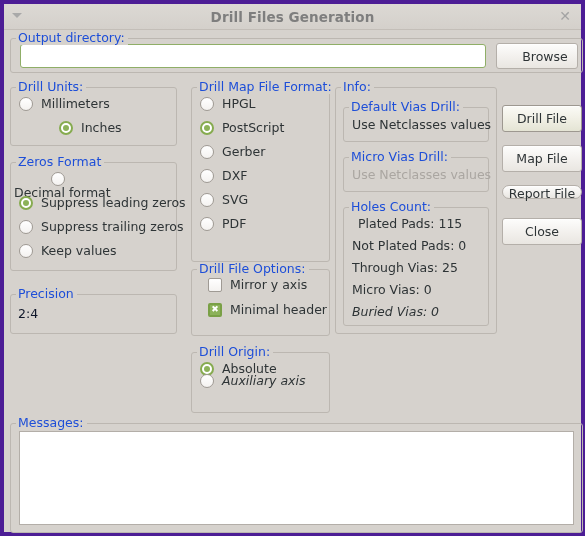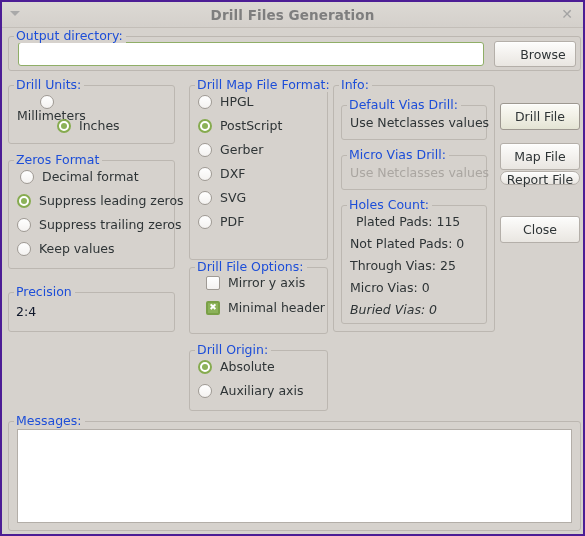--- a/index.html
+++ b/index.html
@@ -17,21 +17,21 @@
     -webkit-font-smoothing: antialiased;
   }
 
   
   .window {
     position: relative;
     width: 585px;
     height: 536px;
     background: #d6d2cd;
     box-sizing: border-box;
-    border: 2px solid #4c1d95;
+    border: 4px solid #4c1d95;
   }
 
   
   .titlebar {
     position: relative;
     height: 25px;
     background: linear-gradient(to bottom, #dcd9d4 0%, #d4d0cb 100%);
     border-bottom: 1px solid #c3beb8;
     display: flex;
     align-items: center;
@@ -239,36 +239,36 @@
     <div class="gb-body">
       <input class="entry" type="text" style="position: absolute; left: 10px; top: 6px; width: 466px; height: 24px;" value="">
       <button class="btn" style="position:absolute; left:486px; top:5px; width:82px; height:26px;padding-left:16px;">Browse</button>
     </div>
   </div>
 
   <div class="gb" style="left:6px; top:76px; width:167px; height:66px;">
     <div class="gb-frame"></div>
     <div class="gb-label">Drill Units:</div>
     <div class="gb-body">
-      <div class="row" style="left:9px; top:10px;flex-direction:column;">
+      <div class="row" style="left:9px; top:10px;">
         <span class="radio"></span>
         <span class="row-label">Millimeters</span>
       </div>
       <div class="row" style="left:9px; top:34px;padding-left:40px;">
         <span class="radio on"></span>
         <span class="row-label">Inches</span>
       </div>
     </div>
   </div>
 
   <div class="gb" style="left:6px; top:151px; width:167px; height:116px;">
     <div class="gb-frame"></div>
     <div class="gb-label">Zeros Format</div>
     <div class="gb-body">
-      <div class="row" style="left:12px; top:10px;">
+      <div class="row" style="left:4px; top:10px;flex-direction:column;">
         <span class="radio"></span>
         <span class="row-label">Decimal format</span>
       </div>
       <div class="row" style="left:9px; top:34px;">
         <span class="radio on"></span>
         <span class="row-label">Suppress leading zeros</span>
       </div>
       <div class="row" style="left:9px; top:58px;">
         <span class="radio"></span>
         <span class="row-label">Suppress trailing zeros</span>
@@ -335,21 +335,21 @@
   </div>
 
   <div class="gb" style="left:187px; top:341px; width:139px; height:68px;">
     <div class="gb-frame"></div>
     <div class="gb-label">Drill Origin:</div>
     <div class="gb-body">
       <div class="row" style="left:9px; top:10px;">
         <span class="radio on"></span>
         <span class="row-label">Absolute</span>
       </div>
-      <div class="row" style="left:9px; top:34px;">
+      <div class="row" style="left:9px; top:22px;font-style:italic;">
         <span class="radio"></span>
         <span class="row-label">Auxiliary axis</span>
       </div>
     </div>
   </div>
 
   <div class="gb" style="left:331px; top:76px; width:162px; height:254px;">
     <div class="gb-frame"></div>
     <div class="gb-label">Info:</div>
     <div class="gb-body">
@@ -380,21 +380,21 @@
           <div class="holes-line" style="left:9px; top:75px;">Micro Vias: 0</div>
           <div class="holes-line" style="left:9px; top:97px;font-style:italic;">Buried Vias: 0</div>
         </div>
       </div>
 
     </div>
   </div>
 
   <button class="btn default" style="position:absolute; left:498px; top:101px; width:80px; height:27px;">Drill File</button>
   <button class="btn" style="position:absolute; left:498px; top:141px; width:80px; height:27px;">Map File</button>
-  <button class="btn" style="position:absolute; left:498px; top:169px; width:80px; height:14px;border-radius:11px;">Report File</button>
+  <button class="btn" style="position:absolute; left:498px; top:181px; width:80px; height:14px;border-radius:11px;">Report File</button>
   <button class="btn" style="position:absolute; left:498px; top:214px; width:80px; height:27px;">Close</button>
 
   <div class="gb" style="left:6px; top:412px; width:573px; height:117px;">
     <div class="gb-frame"></div>
     <div class="gb-label">Messages:</div>
     <div class="gb-body">
       <div class="msg-area" style="left:9px; top:8px; width:555px; height:94px;"></div>
     </div>
   </div>
 

